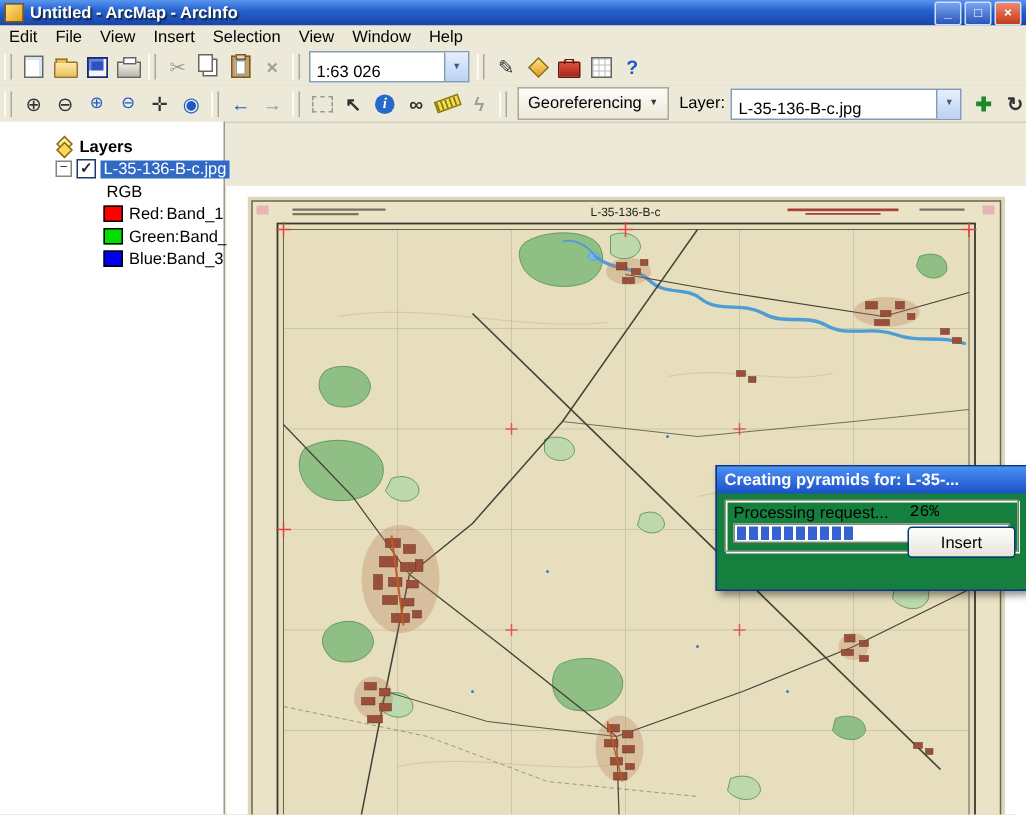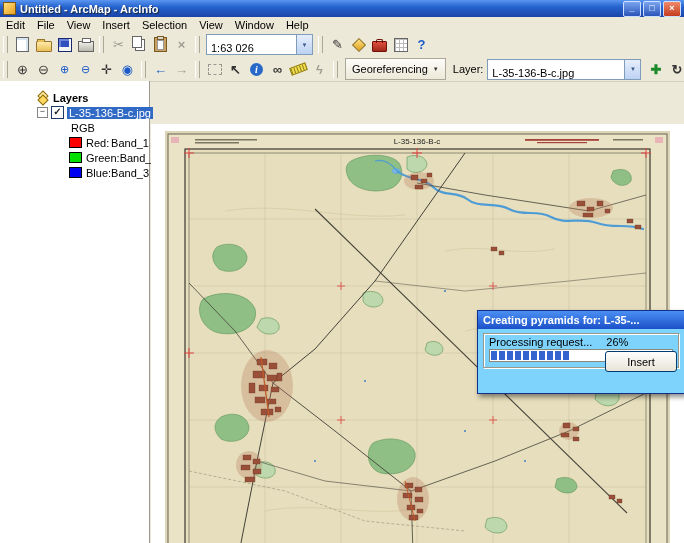--- a/index.html
+++ b/index.html
@@ -115,30 +115,30 @@
   .band-row{padding-left:38px;}
   .swatch{width:11px;height:9px;border:1px solid #000;flex:none;margin-right:4px;}
   .band-label{width:40px;}
 
   .map-view{position:absolute;left:151px;top:81px;right:0;bottom:0;background:#fff;margin-top:43px;}
   .map-image{position:absolute;left:14px;top:7px;width:505px;height:448px;}
   .map-image svg{display:block;width:100%;height:100%;}
 
   
   .dialog{position:absolute;left:477px;top:310px;width:206px;height:82px;
-    background:#7dd3fc;border:1px solid #10308c;box-shadow:2px 3px 5px rgba(0,0,0,.45);
+    background:#15803d;border:1px solid #10308c;box-shadow:2px 3px 5px rgba(0,0,0,.45);
     z-index:10;}
   .dlg-title{height:18px;background:linear-gradient(180deg,#4a90f4,#1c50c8);
     color:#fff;font-weight:bold;display:flex;align-items:center;padding-left:5px;
     white-space:nowrap;overflow:hidden;}
   .dlg-body{position:relative;height:48px;}
   .dlg-group{position:absolute;left:5px;top:4px;right:5px;height:33px;
     border:1px solid #9a988a;box-shadow:inset 1px 1px 0 #fff, 1px 1px 0 #fff;}
   .dlg-msg{position:absolute;left:5px;top:2px;right:5px;display:flex;}
-  .pct{margin-left:14px;}
+  .pct{margin-left:14px;font-family:Liberation Mono, monospace;}
   .pbar{position:absolute;left:5px;top:15px;right:5px;height:13px;background:#fff;
     border:1px solid #8a887a;padding:1px;box-sizing:border-box;}
   .pfill{height:100%;width:44%;
     background:repeating-linear-gradient(90deg,#3563cf 0 6px,#fff 6px 8px);}
   .btn{position:absolute;right:7px;bottom:5px;width:72px;height:21px;
     background:linear-gradient(#fefefe,#e8e4d8);border:1px solid #003c74;border-radius:3px;
     font-family:"Liberation Sans",sans-serif;font-size:11px;cursor:default;}
 </style>
 </head>
 <body>

